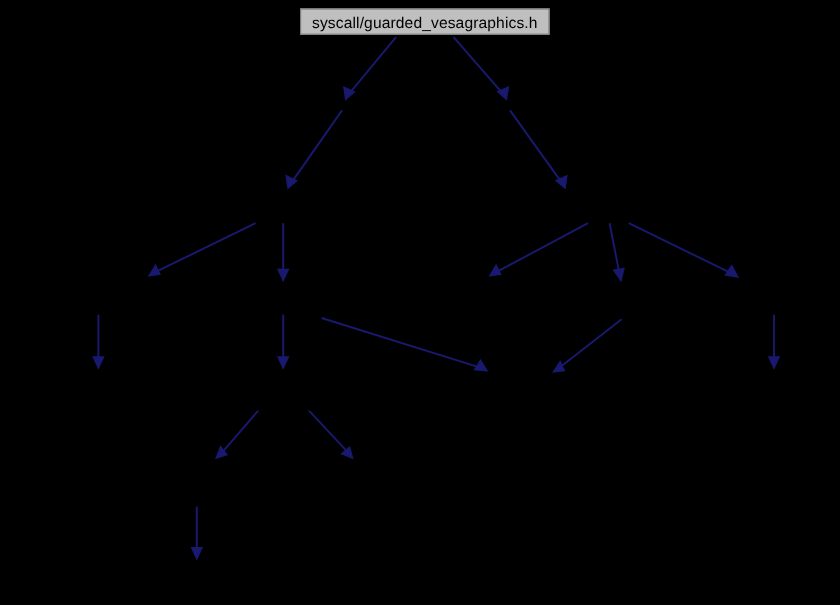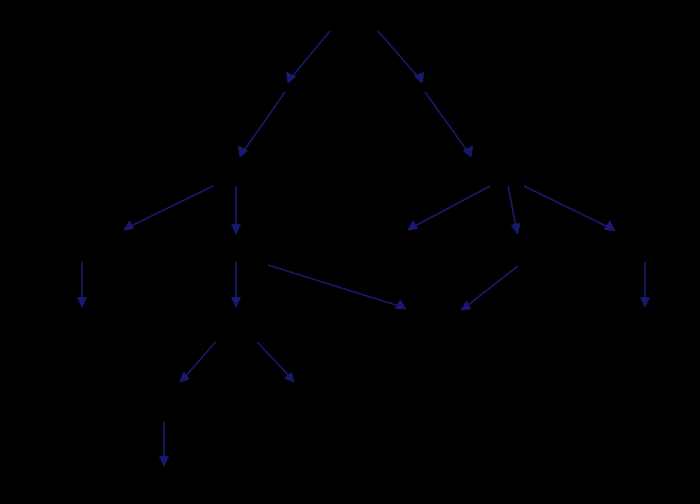--- a/index.html
+++ b/index.html
@@ -123,20 +123,21 @@
         <polygon points="294,382 284.6,378.2 291.4,372.5" stroke-width="1"></polygon>
       </g>
       <g>
         <path d="M 164,414 L 164,459" fill="none"></path>
         <polygon points="164,466 159.6,456.4 168.4,456.4" stroke-width="1"></polygon>
       </g>
 
     </g>
   </svg>
 
+  <div class="graph-node root-node" style="left:250px; top:7px; width:208px; height:22px;">syscall/guarded_vesagraphics.h</div>
 
   <div class="graph-node hidden-node" style="left:196px; top:161px; width:80px; height:22px;"></div>
   <div class="graph-node hidden-node" style="left:465px; top:161px; width:80px; height:22px;"></div>
   <div class="graph-node hidden-node" style="left:42px; top:240px; width:80px; height:22px;"></div>
   <div class="graph-node hidden-node" style="left:196px; top:240px; width:80px; height:22px;"></div>
   <div class="graph-node hidden-node" style="left:368px; top:240px; width:80px; height:22px;"></div>
   <div class="graph-node hidden-node" style="left:478px; top:240px; width:80px; height:22px;"></div>
   <div class="graph-node hidden-node" style="left:605px; top:240px; width:80px; height:22px;"></div>
   <div class="graph-node hidden-node" style="left:42px; top:320px; width:80px; height:22px;"></div>
   <div class="graph-node hidden-node" style="left:196px; top:320px; width:80px; height:22px;"></div>

